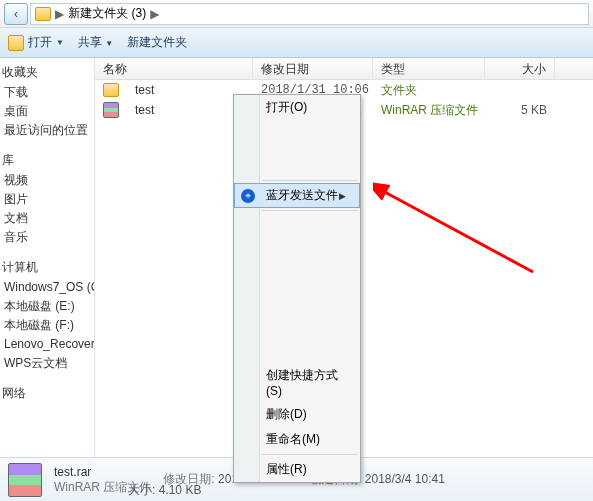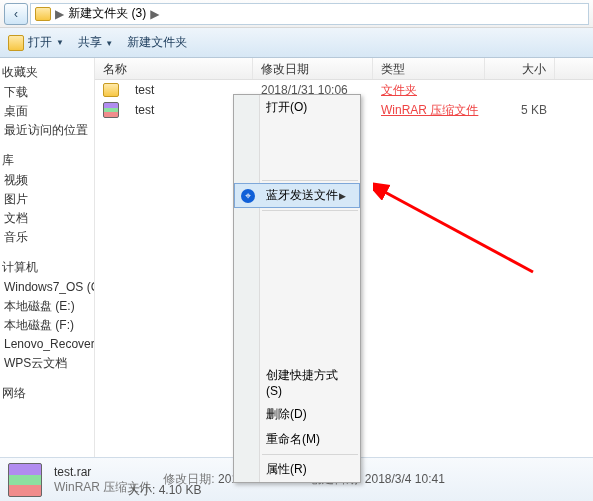--- a/index.html
+++ b/index.html
@@ -28,22 +28,22 @@
 .col { padding: 3px 8px; border-right: 1px solid #e6e6e6; color: #333; }
 .col.name { width: 158px; }
 .col.date { width: 120px; }
 .col.type { width: 112px; }
 .col.size { width: 70px; text-align: right; }
 
 .rows { }
 .row { display: flex; align-items: center; height: 20px; }
 .cell { padding: 0 8px; color: #333; white-space: nowrap; overflow: hidden; }
 .cell.name { width: 158px; display: flex; align-items: center; gap: 16px; }
-.cell.date { width: 120px; color: #555; }
-.cell.type { width: 112px; color: #ef4444; text-decoration: underline; }
+.cell.date { width: 120px; color: #555; font-family: Liberation Mono, monospace; }
+.cell.type { width: 112px; color: #4d7c0f; }
 .cell.size { width: 70px; text-align: right; color: #555; }
 
 .folder-icon { width: 16px; height: 14px; background: linear-gradient(#ffe9a8, #f7c745); border: 1px solid #c79a20; border-radius: 2px; }
 .rar-icon { width: 16px; height: 16px; background: linear-gradient(#b18cf0 0 33%, #8ce0a0 33% 66%, #f08c8c 66%); border: 1px solid #666; border-radius: 2px; }
 
 .context-menu { position: absolute; left: 138px; top: 36px; width: 128px; background: #f5f5f5; border: 1px solid #a7a7a7; box-shadow: 2px 2px 4px rgba(0,0,0,0.25); z-index: 10; }
 .cm-iconstrip { position: absolute; left: 0; top: 0; bottom: 0; width: 26px; background: #eef1f1; border-right: 1px solid #dcdcdc; }
 .cm-item { position: relative; padding: 4px 14px 4px 32px; color: #000; display: flex; align-items: center; justify-content: space-between; }
 .cm-item.hover { background: #d6e8f7; border: 1px solid #7da7d9; padding: 3px 13px 3px 31px; }
 .cm-sep { height: 1px; background: #d6d6d6; margin: 2px 2px 2px 28px; }

